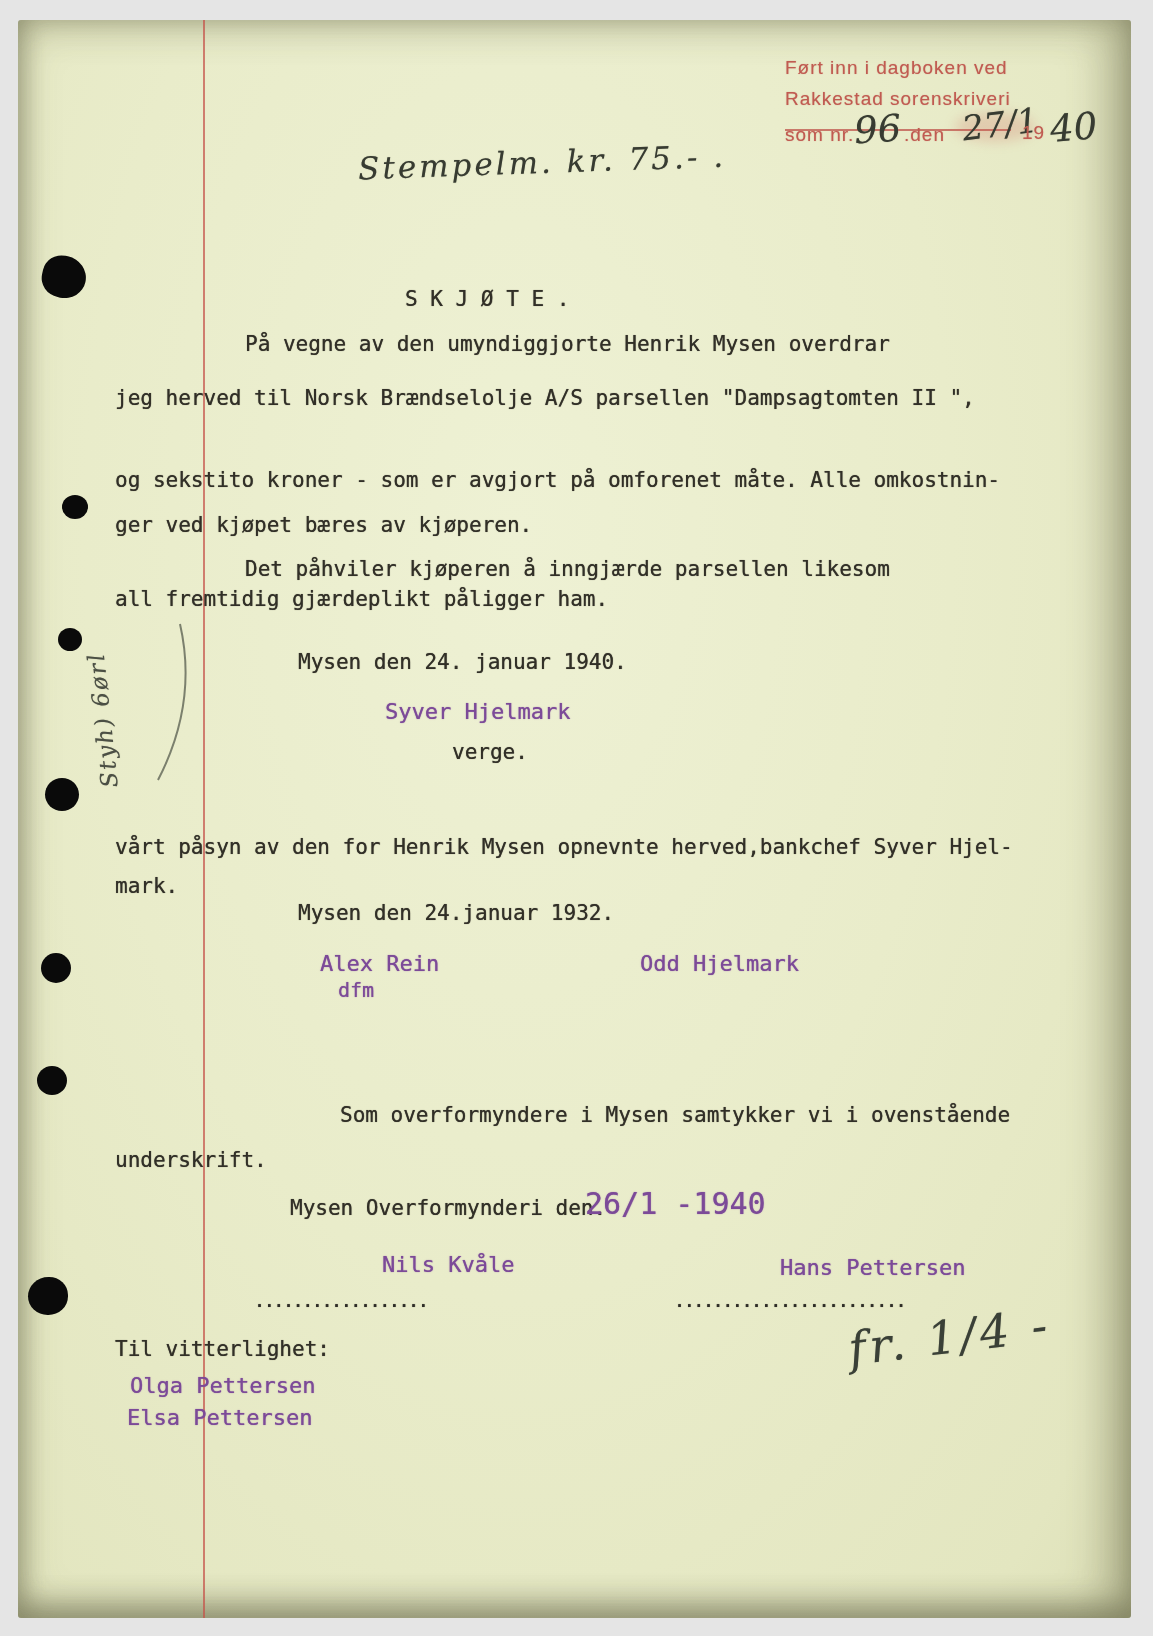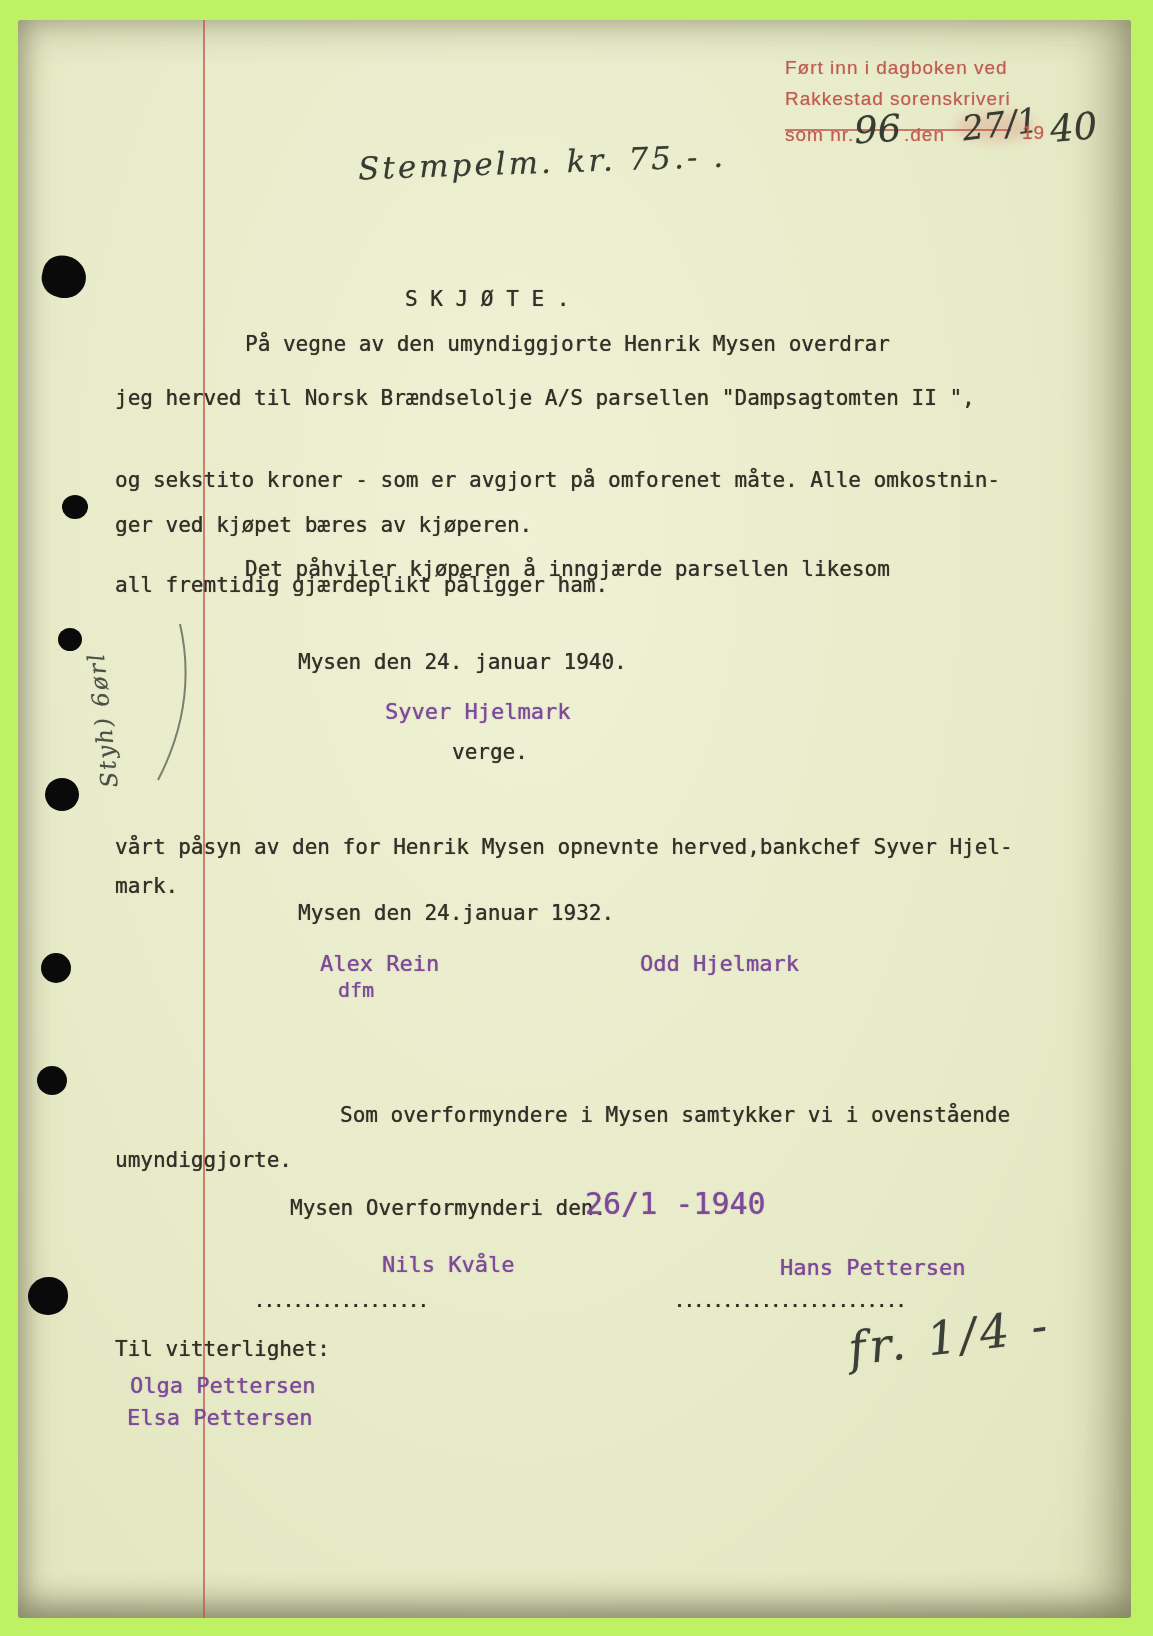--- a/index.html
+++ b/index.html
@@ -1,16 +1,16 @@
 <!DOCTYPE html>
 <html><head>
 <meta charset="utf-8">
 <style>
   html,body{margin:0;padding:0;background:#0b0a09;}
-  #stage{position:relative;width:1153px;height:1636px;background:#bef264;overflow:hidden;
+  #stage{position:relative;width:1153px;height:1636px;background:#e5e5e5;overflow:hidden;
          font-family:"DejaVu Sans Mono",monospace;text-decoration:underline;}
   
   .paper{position:absolute;left:18px;top:20px;width:1113px;height:1598px;
          background:radial-gradient(ellipse at 45% 32%, #eef1d4 0%, #e9ecca 50%, #e3e6c0 88%, #dde0b8 100%);
          border-radius:3px;
          box-shadow:inset 0 0 45px rgba(95,95,60,.22), inset -28px 0 40px rgba(85,85,55,.28),
                     inset 0 -16px 26px rgba(60,60,40,.30), inset 10px 0 22px rgba(90,90,60,.18);}
   .redline{position:absolute;left:203px;top:20px;width:2px;height:1598px;
            background:rgba(197,82,74,.72);}
   .hole{position:absolute;background:#0a0a0a;border-radius:50%;}
@@ -65,41 +65,41 @@
   <div class="hand" style="left:358px;top:144px;font-size:31px;letter-spacing:3px;transform:rotate(-2deg);">Stempelm. kr. 75.- .</div>
 
   <div class="tw" style="left:405px;top:287px;">S K J Ø T E .</div>
 
   <div class="tw" style="left:245px;top:332px;">På vegne av den umyndiggjorte Henrik Mysen overdrar</div>
   <div class="tw" style="left:115px;top:386px;">jeg herved til Norsk Brændselolje A/S parsellen "Dampsagtomten II ",</div>
   <div class="tw" style="left:115px;top:468px;">og sekstito kroner - som er avgjort på omforenet måte. Alle omkostnin-</div>
   <div class="tw" style="left:115px;top:513px;">ger ved kjøpet bæres av kjøperen.</div>
 
   <div class="tw" style="left:245px;top:557px;">Det påhviler kjøperen å inngjærde parsellen likesom</div>
-  <div class="tw" style="left:115px;top:573px;text-align:center;">all fremtidig gjærdeplikt påligger ham.</div>
+  <div class="tw" style="left:115px;top:587px;text-align:center;">all fremtidig gjærdeplikt påligger ham.</div>
 
   <div class="tw" style="left:298px;top:650px;">Mysen den 24. januar 1940.</div>
   <div class="tw purple" style="left:385px;top:700px;">Syver Hjelmark</div>
   <div class="tw" style="left:452px;top:740px;">verge.</div>
 
   <div class="margin-note" style="left:88px;top:618px;height:170px;">Styh) 6ørl</div>
   <svg style="left:140px;top:618px;" width="60" height="170">
     <path d="M40,6 Q58,85 18,162" stroke="#565b4e" stroke-width="2" fill="none" opacity=".75"></path>
   </svg>
 
   <div class="tw" style="left:115px;top:835px;">vårt påsyn av den for Henrik Mysen opnevnte herved,bankchef Syver Hjel-</div>
   <div class="tw" style="left:115px;top:874px;">mark.</div>
   <div class="tw" style="left:298px;top:901px;">Mysen den 24.januar 1932.</div>
 
   <div class="tw purple" style="left:320px;top:952px;">Alex Rein</div>
   <div class="tw purple" style="left:338px;top:978px;font-size:20px;">dfm</div>
   <div class="tw purple" style="left:640px;top:952px;">Odd Hjelmark</div>
 
   <div class="tw" style="left:340px;top:1103px;">Som overformyndere i Mysen samtykker vi i ovenstående</div>
-  <div class="tw" style="left:115px;top:1148px;">umyndiggjorte.</div>
+  <div class="tw" style="left:115px;top:1148px;">underskrift.</div>
   <div class="tw" style="left:290px;top:1196px;">Mysen Overformynderi den.</div>
   <div class="tw purple" style="left:585px;top:1192px;font-size:30px;">26/1 -1940</div>
 
   <div class="tw purple" style="left:382px;top:1253px;">Nils Kvåle</div>
   <div class="tw purple" style="left:780px;top:1256px;">Hans Pettersen</div>
   <div class="tw dots" style="left:255px;top:1290px;">..................</div>
   <div class="tw dots" style="left:675px;top:1290px;">........................</div>
 
   <div class="tw" style="left:115px;top:1337px;">Til vitterlighet:</div>
   <div class="tw purple" style="left:130px;top:1374px;">Olga Pettersen</div>

